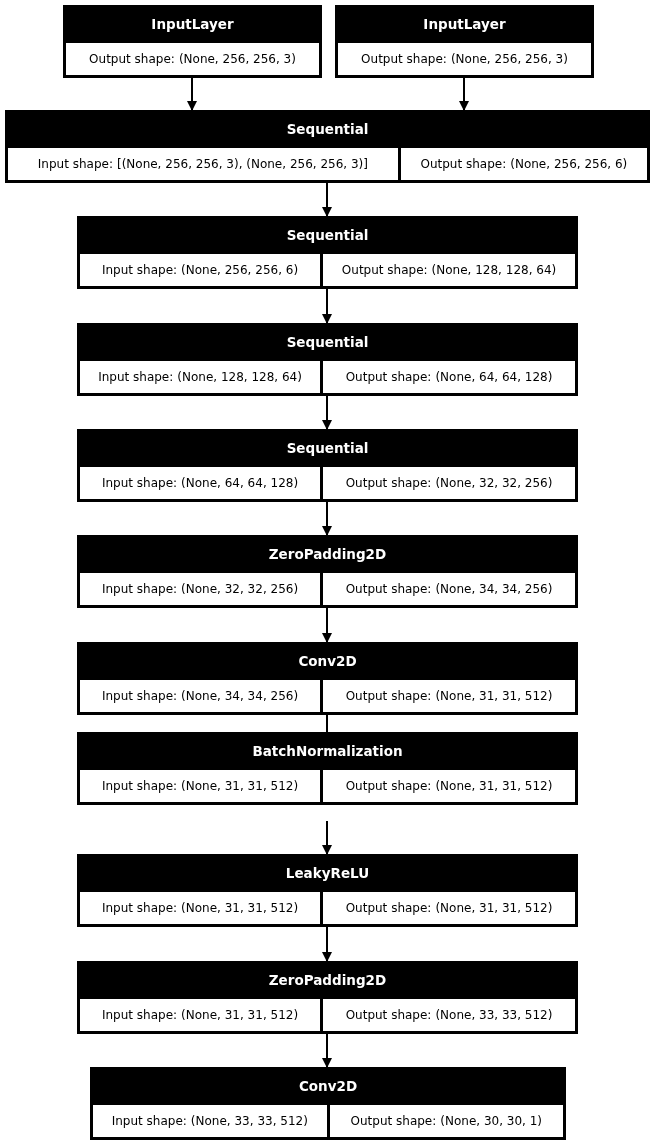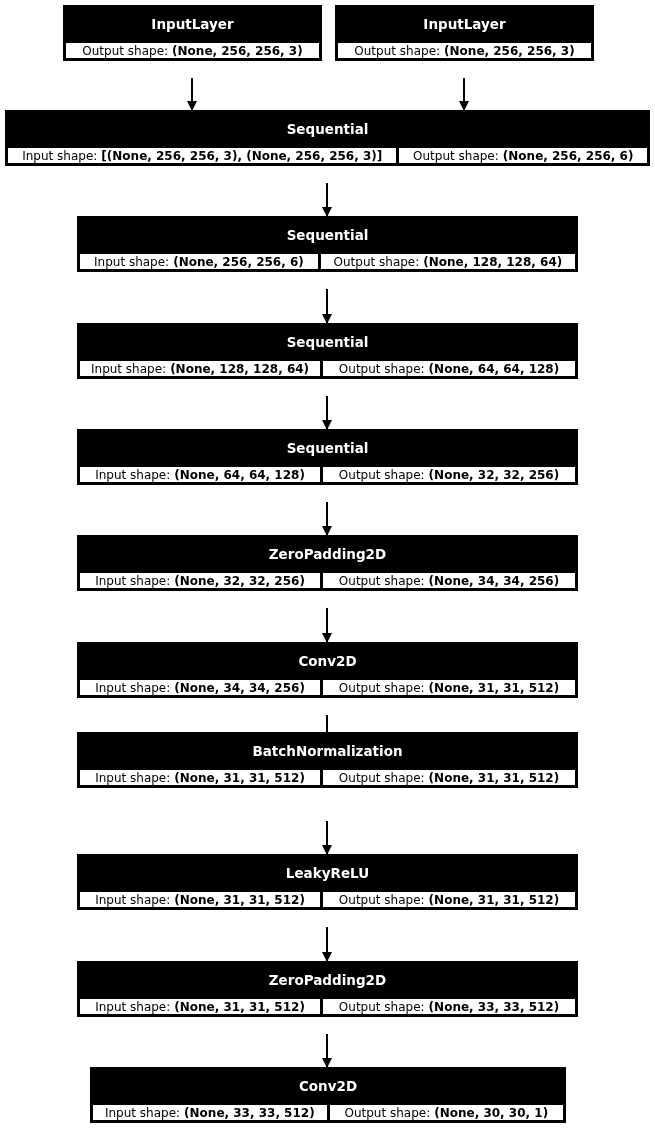--- a/index.html
+++ b/index.html
@@ -6,21 +6,21 @@
   .canvas {
     position: relative;
     width: 655px;
     height: 1148px;
     background: #ffffff;
     font-family: "DejaVu Sans", sans-serif;
     overflow: hidden;
   }
   .node {
     position: absolute;
-    height: 56px;
+    height: 73px;
     background: #000000;
     box-sizing: border-box;
   }
   .node-title {
     height: 38px;
     display: flex;
     align-items: center;
     justify-content: center;
     color: #ffffff;
     font-weight: bold;
@@ -37,21 +37,21 @@
     color: #000000;
     display: flex;
     align-items: center;
     justify-content: center;
     font-size: 12px;
     white-space: nowrap;
     overflow: hidden;
     box-sizing: border-box;
     padding: 0 14px;
   }
-  .cell b { font-weight: bold; }
+  .cell b { font-weight: normal; }
   .lbl { margin-right: 4px; }
   .grow { flex: 1 1 auto; }
   .arrow {
     position: absolute;
     width: 2px;
     background: #000000;
   }
   .arrow::after {
     content: "";
     position: absolute;

